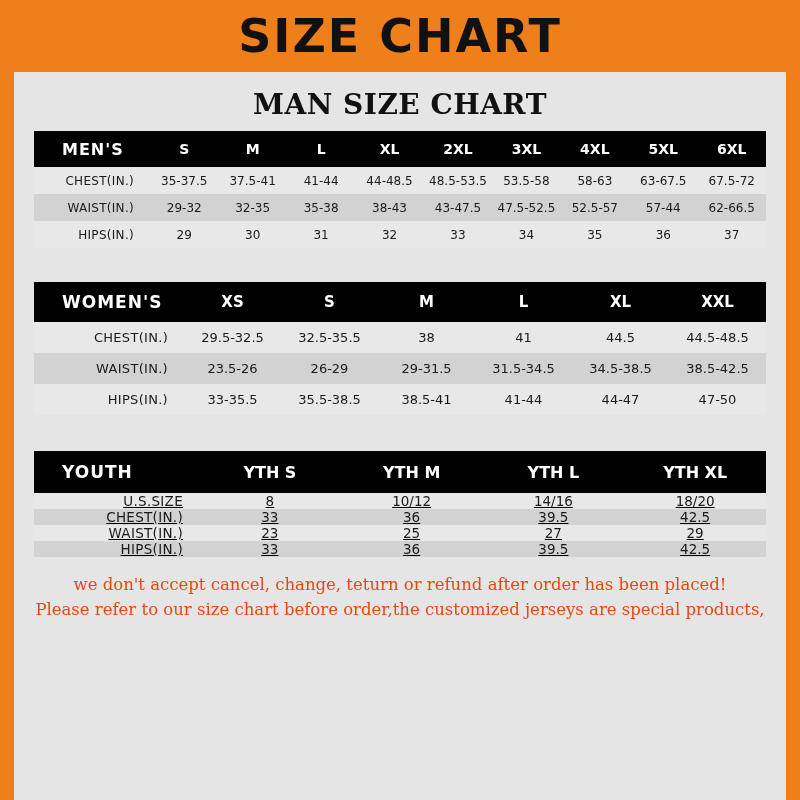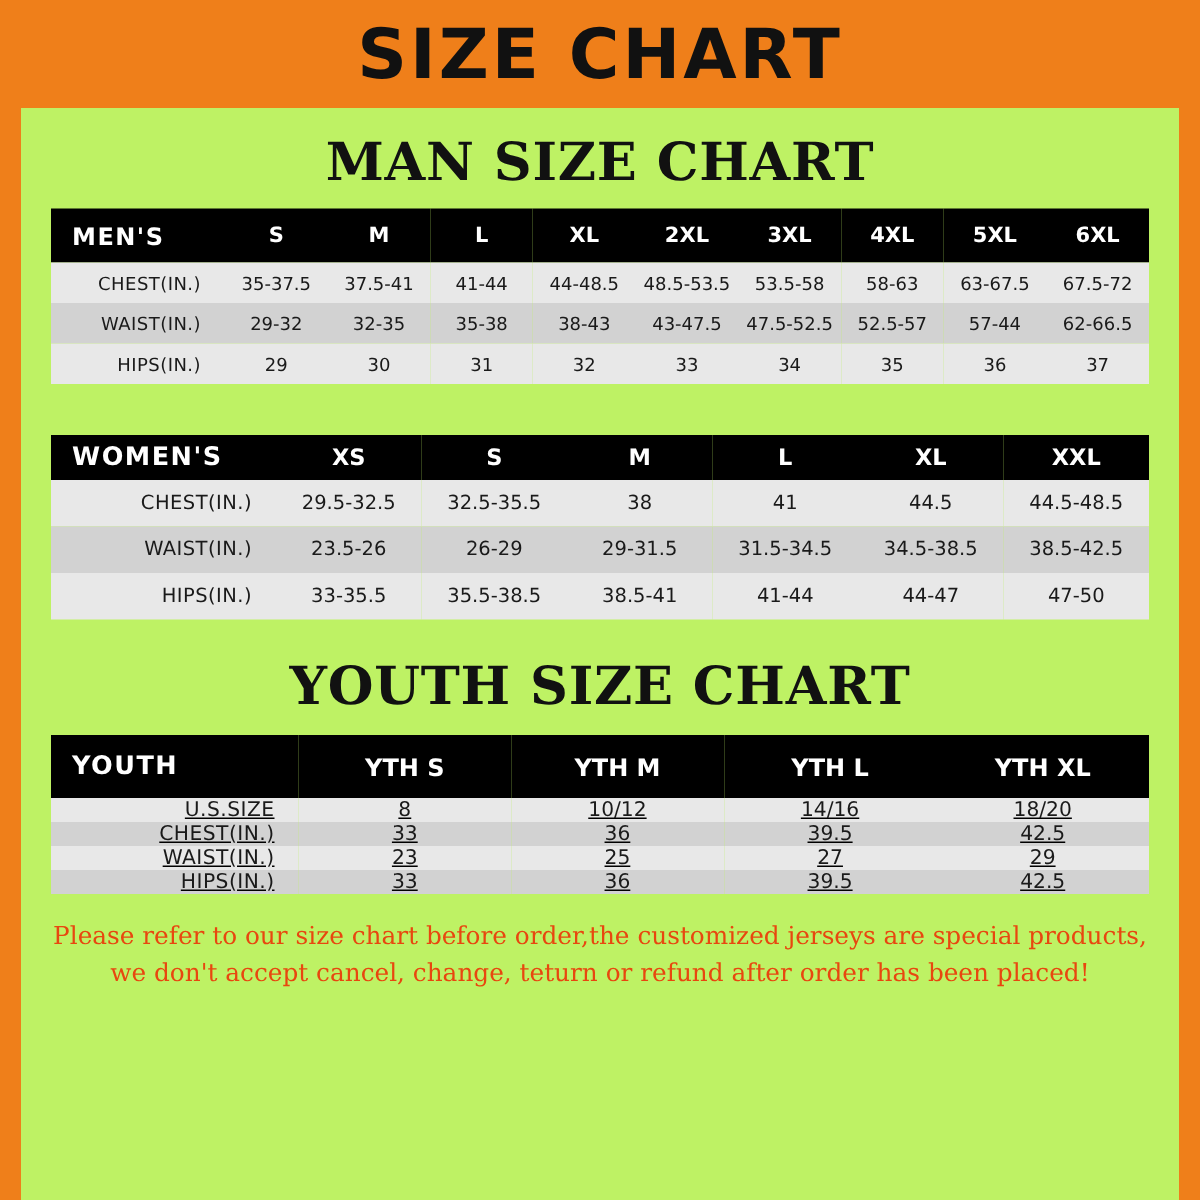--- a/index.html
+++ b/index.html
@@ -10,21 +10,21 @@
     width: 800px;
     height: 800px;
     background: #ffffff;
     font-family: "DejaVu Sans", sans-serif;
     overflow: hidden;
   }
   .page {
     position: relative;
     width: 800px;
     height: 800px;
-    background: #bef264;
+    background: #e5e5e5;
     box-sizing: border-box;
     border-left: 14px solid #ef7f1a;
     border-right: 14px solid #ef7f1a;
   }
   .banner {
     background: #ef7f1a;
     height: 72px;
     display: flex;
     align-items: center;
     justify-content: center;
@@ -35,21 +35,21 @@
     font-weight: bold;
     font-size: 46px;
     letter-spacing: 2px;
     color: #111111;
     line-height: 1;
   }
   .section-title {
     text-align: center;
     font-family: "DejaVu Serif", serif;
     font-weight: bold;
-    font-size: 35px;
+    font-size: 28px;
     color: #111111;
     letter-spacing: 0.5px;
   }
   .chart {
     margin: 0 auto;
     border-collapse: collapse;
     table-layout: fixed;
   }
   .chart td, .chart th {
     padding: 0;
@@ -62,21 +62,21 @@
   }
   .chart thead th {
     background: #000000;
     color: #ffffff;
     font-weight: bold;
     font-size: 14px;
     height: 38px;
   }
   .chart thead th.label-head {
     text-align: left;
-    padding-left: 14px;
+    padding-left: 28px;
     font-size: 16px;
     letter-spacing: 1px;
   }
   .chart tbody td.row-label {
     text-align: right;
     padding-right: 16px;
     font-size: 13px;
     letter-spacing: 0.3px;
   }
   .chart tbody tr.light td { background: #e8e8e8; }
@@ -84,21 +84,21 @@
 
   
   #men-chart { width: 732px; }
   #men-chart col.c0 { width: 116px; }
   #men-chart thead th { height: 36px; }
   #men-chart tbody td { height: 27px; font-size: 12px; }
 
   
   #women-chart { width: 732px; }
   #women-chart col.c0 { width: 150px; }
-  #women-chart thead th { height: 30px; font-size: 15px; }
+  #women-chart thead th { height: 40px; font-size: 15px; }
   #women-chart tbody td { height: 31px; font-size: 13px; }
   #women-chart thead th.label-head { font-size: 17px; }
 
   
   #youth-chart { width: 732px; text-decoration: underline; }
   #youth-chart col.c0 { width: 165px; }
   #youth-chart thead th { height: 42px; font-size: 16px; }
   #youth-chart tbody td { height: 16px; font-size: 13.5px; }
   #youth-chart thead th.label-head { font-size: 17px; }
 
@@ -243,21 +243,20 @@
         <td>35.5-38.5</td>
         <td>38.5-41</td>
         <td>41-44</td>
         <td>44-47</td>
         <td>47-50</td>
       </tr>
     </tbody>
   </table>
 
   <div style="height:24px"></div>
-  <div class="section-title">YOUTH SIZE CHART</div>
   <div style="height:12px"></div>
   <table class="chart" id="youth-chart">
     <colgroup>
       <col class="c0">
         <col>
         <col>
         <col>
         <col>
     </colgroup>
     <thead>
@@ -296,17 +295,17 @@
         <td>33</td>
         <td>36</td>
         <td>39.5</td>
         <td>42.5</td>
       </tr>
     </tbody>
   </table>
 
   <div style="height:16px"></div>
   <div class="footer">
+    <div class="footer-line">we don't accept cancel, change, teturn or refund after order has been placed!</div>
     <div class="footer-line">Please refer to our size chart before order,the customized jerseys are special products,</div>
-    <div class="footer-line">we don't accept cancel, change, teturn or refund after order has been placed!</div>
   </div>
 
 </div>
 
 </body></html>

